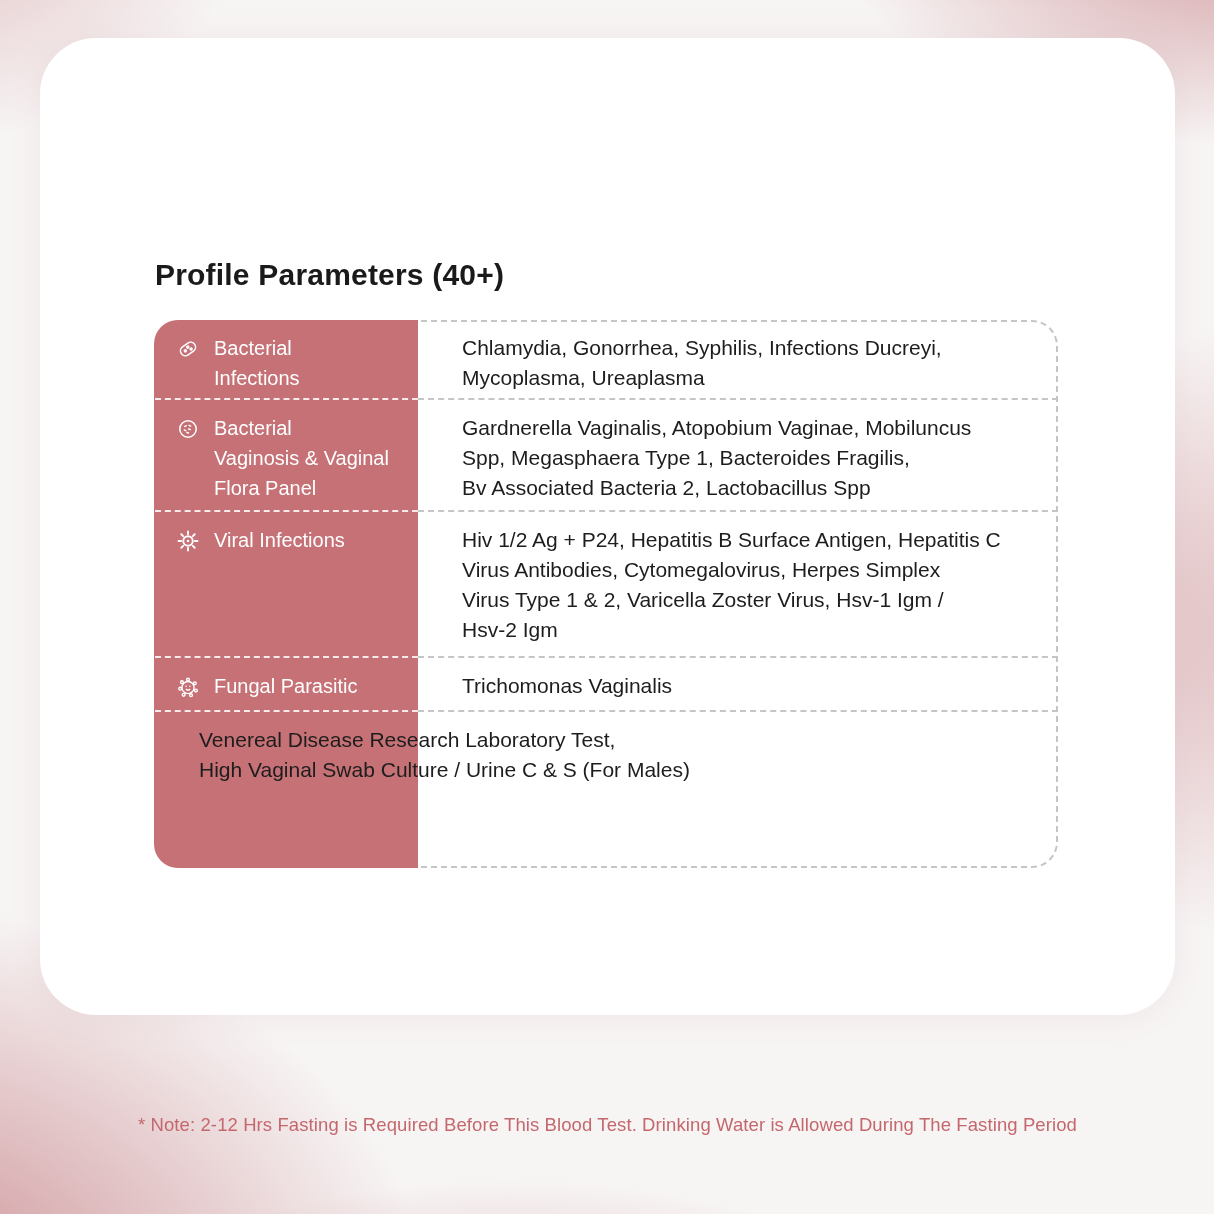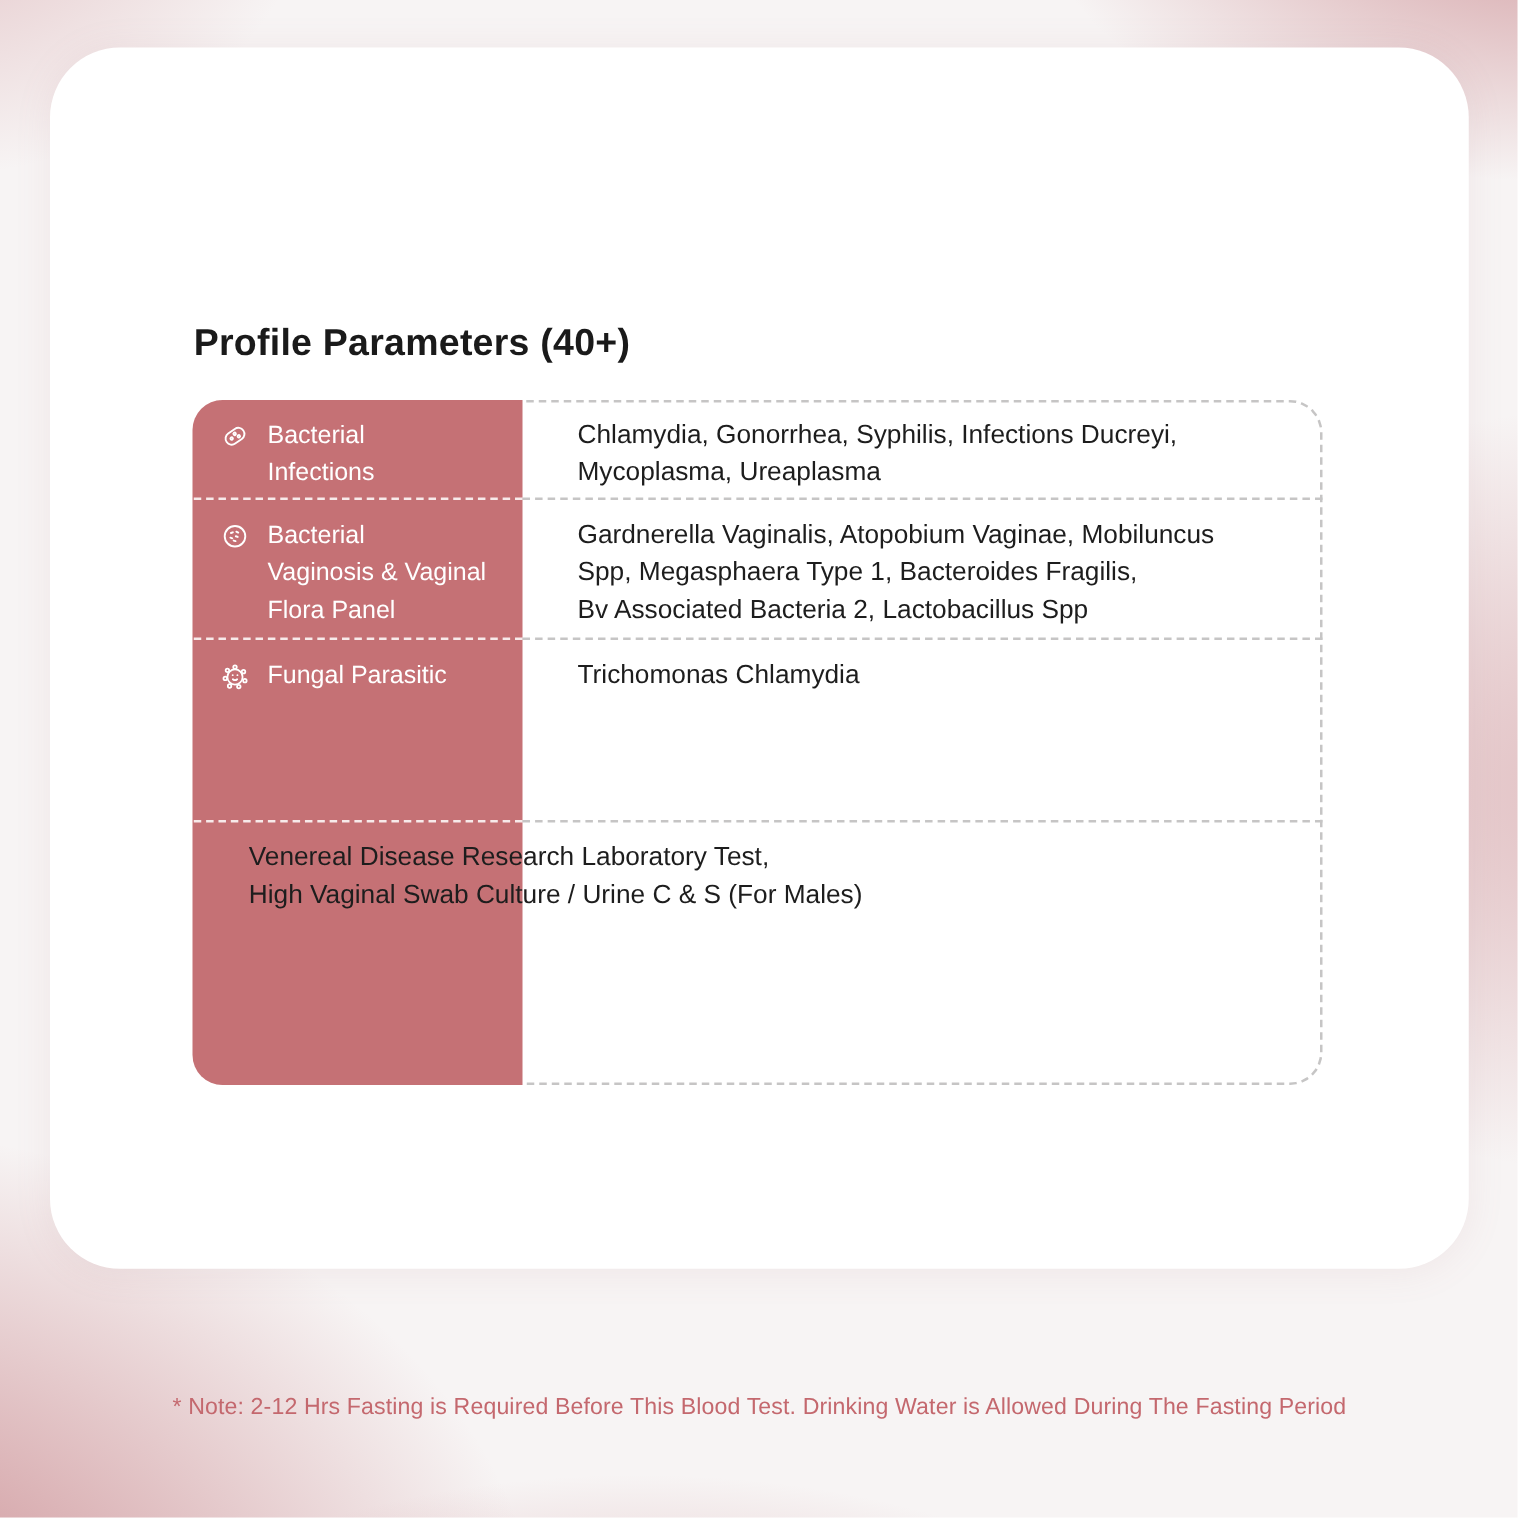--- a/index.html
+++ b/index.html
@@ -92,36 +92,57 @@
           </span>
           <span class="cat-label">Bacterial
 Vaginosis &amp; Vaginal
 Flora Panel</span>
         </div>
         <div class="cell-right sep-r"><span class="param-text">Gardnerella Vaginalis, Atopobium Vaginae, Mobiluncus
 Spp, Megasphaera Type 1, Bacteroides Fragilis,
 Bv Associated Bacteria 2, Lactobacillus Spp</span></div>
         <div class="cell-left sep-l">
           <span class="icn">
+            <svg viewBox="0 0 24 24" fill="none" stroke="#fff" stroke-width="1.8" stroke-linecap="round">
+              <circle cx="12" cy="12" r="4.4"></circle>
+              <line x1="12" y1="3.2" x2="12" y2="5.6"></line>
+              <line x1="12" y1="18.4" x2="12" y2="20.8"></line>
+              <line x1="3.2" y1="12" x2="5.6" y2="12"></line>
+              <line x1="18.4" y1="12" x2="20.8" y2="12"></line>
+              <line x1="5.8" y1="5.8" x2="7.5" y2="7.5"></line>
+              <line x1="16.5" y1="16.5" x2="18.2" y2="18.2"></line>
+              <line x1="5.8" y1="18.2" x2="7.5" y2="16.5"></line>
+              <line x1="16.5" y1="7.5" x2="18.2" y2="5.8"></line>
+              <circle cx="12" cy="12" r="1.2" fill="#fff" stroke="none"></circle>
+            </svg>
+          </span>
+          <span class="cat-label">Viral Infections</span>
+        </div>
+        <div class="cell-right sep-r"><span class="param-text">Hiv 1/2 Ag + P24, Hepatitis B Surface Antigen, Hepatitis C
+Virus Antibodies, Cytomegalovirus, Herpes Simplex
+Virus Type 1 &amp; 2, Varicella Zoster Virus, Hsv-1 Igm /
+Hsv-2 Igm</span></div>
+        <div class="cell-left sep-l">
+          <span class="icn">
             <svg viewBox="0 0 24 24" fill="none" stroke="#fff" stroke-width="1.3" stroke-linecap="round">
               <circle cx="12" cy="12.5" r="5.6"></circle>
               <circle cx="12" cy="5.2" r="1.3"></circle>
               <circle cx="18.3" cy="8.6" r="1.3"></circle>
               <circle cx="19.3" cy="15.3" r="1.3"></circle>
               <circle cx="14.8" cy="19.6" r="1.3"></circle>
               <circle cx="8" cy="19.2" r="1.3"></circle>
               <circle cx="4.8" cy="13.6" r="1.3"></circle>
               <circle cx="6.4" cy="7.6" r="1.3"></circle>
               <circle cx="10.3" cy="11.2" r="0.7" fill="#fff" stroke="none"></circle>
               <circle cx="13.8" cy="11.2" r="0.7" fill="#fff" stroke="none"></circle>
               <path d="M10.4 14.2 q1.6 1.4 3.2 0"></path>
             </svg>
           </span>
           <span class="cat-label">Fungal Parasitic</span>
         </div>
-        <div class="cell-right sep-r"><span class="param-text">Trichomonas Chlamydia</span></div>
+        <div class="cell-right sep-r"><span class="param-text">Trichomonas Vaginalis</span></div>
         <div class="cell-right"><span class="param-text">Venereal Disease Research Laboratory Test,
 High Vaginal Swab Culture / Urine C &amp; S (For Males)</span></div>
       </div>
   </div>
 
   <div class="note">* Note: 2-12 Hrs Fasting is Required Before This Blood Test. Drinking Water is Allowed During The Fasting Period</div>
 </div>
 
 </body></html>

